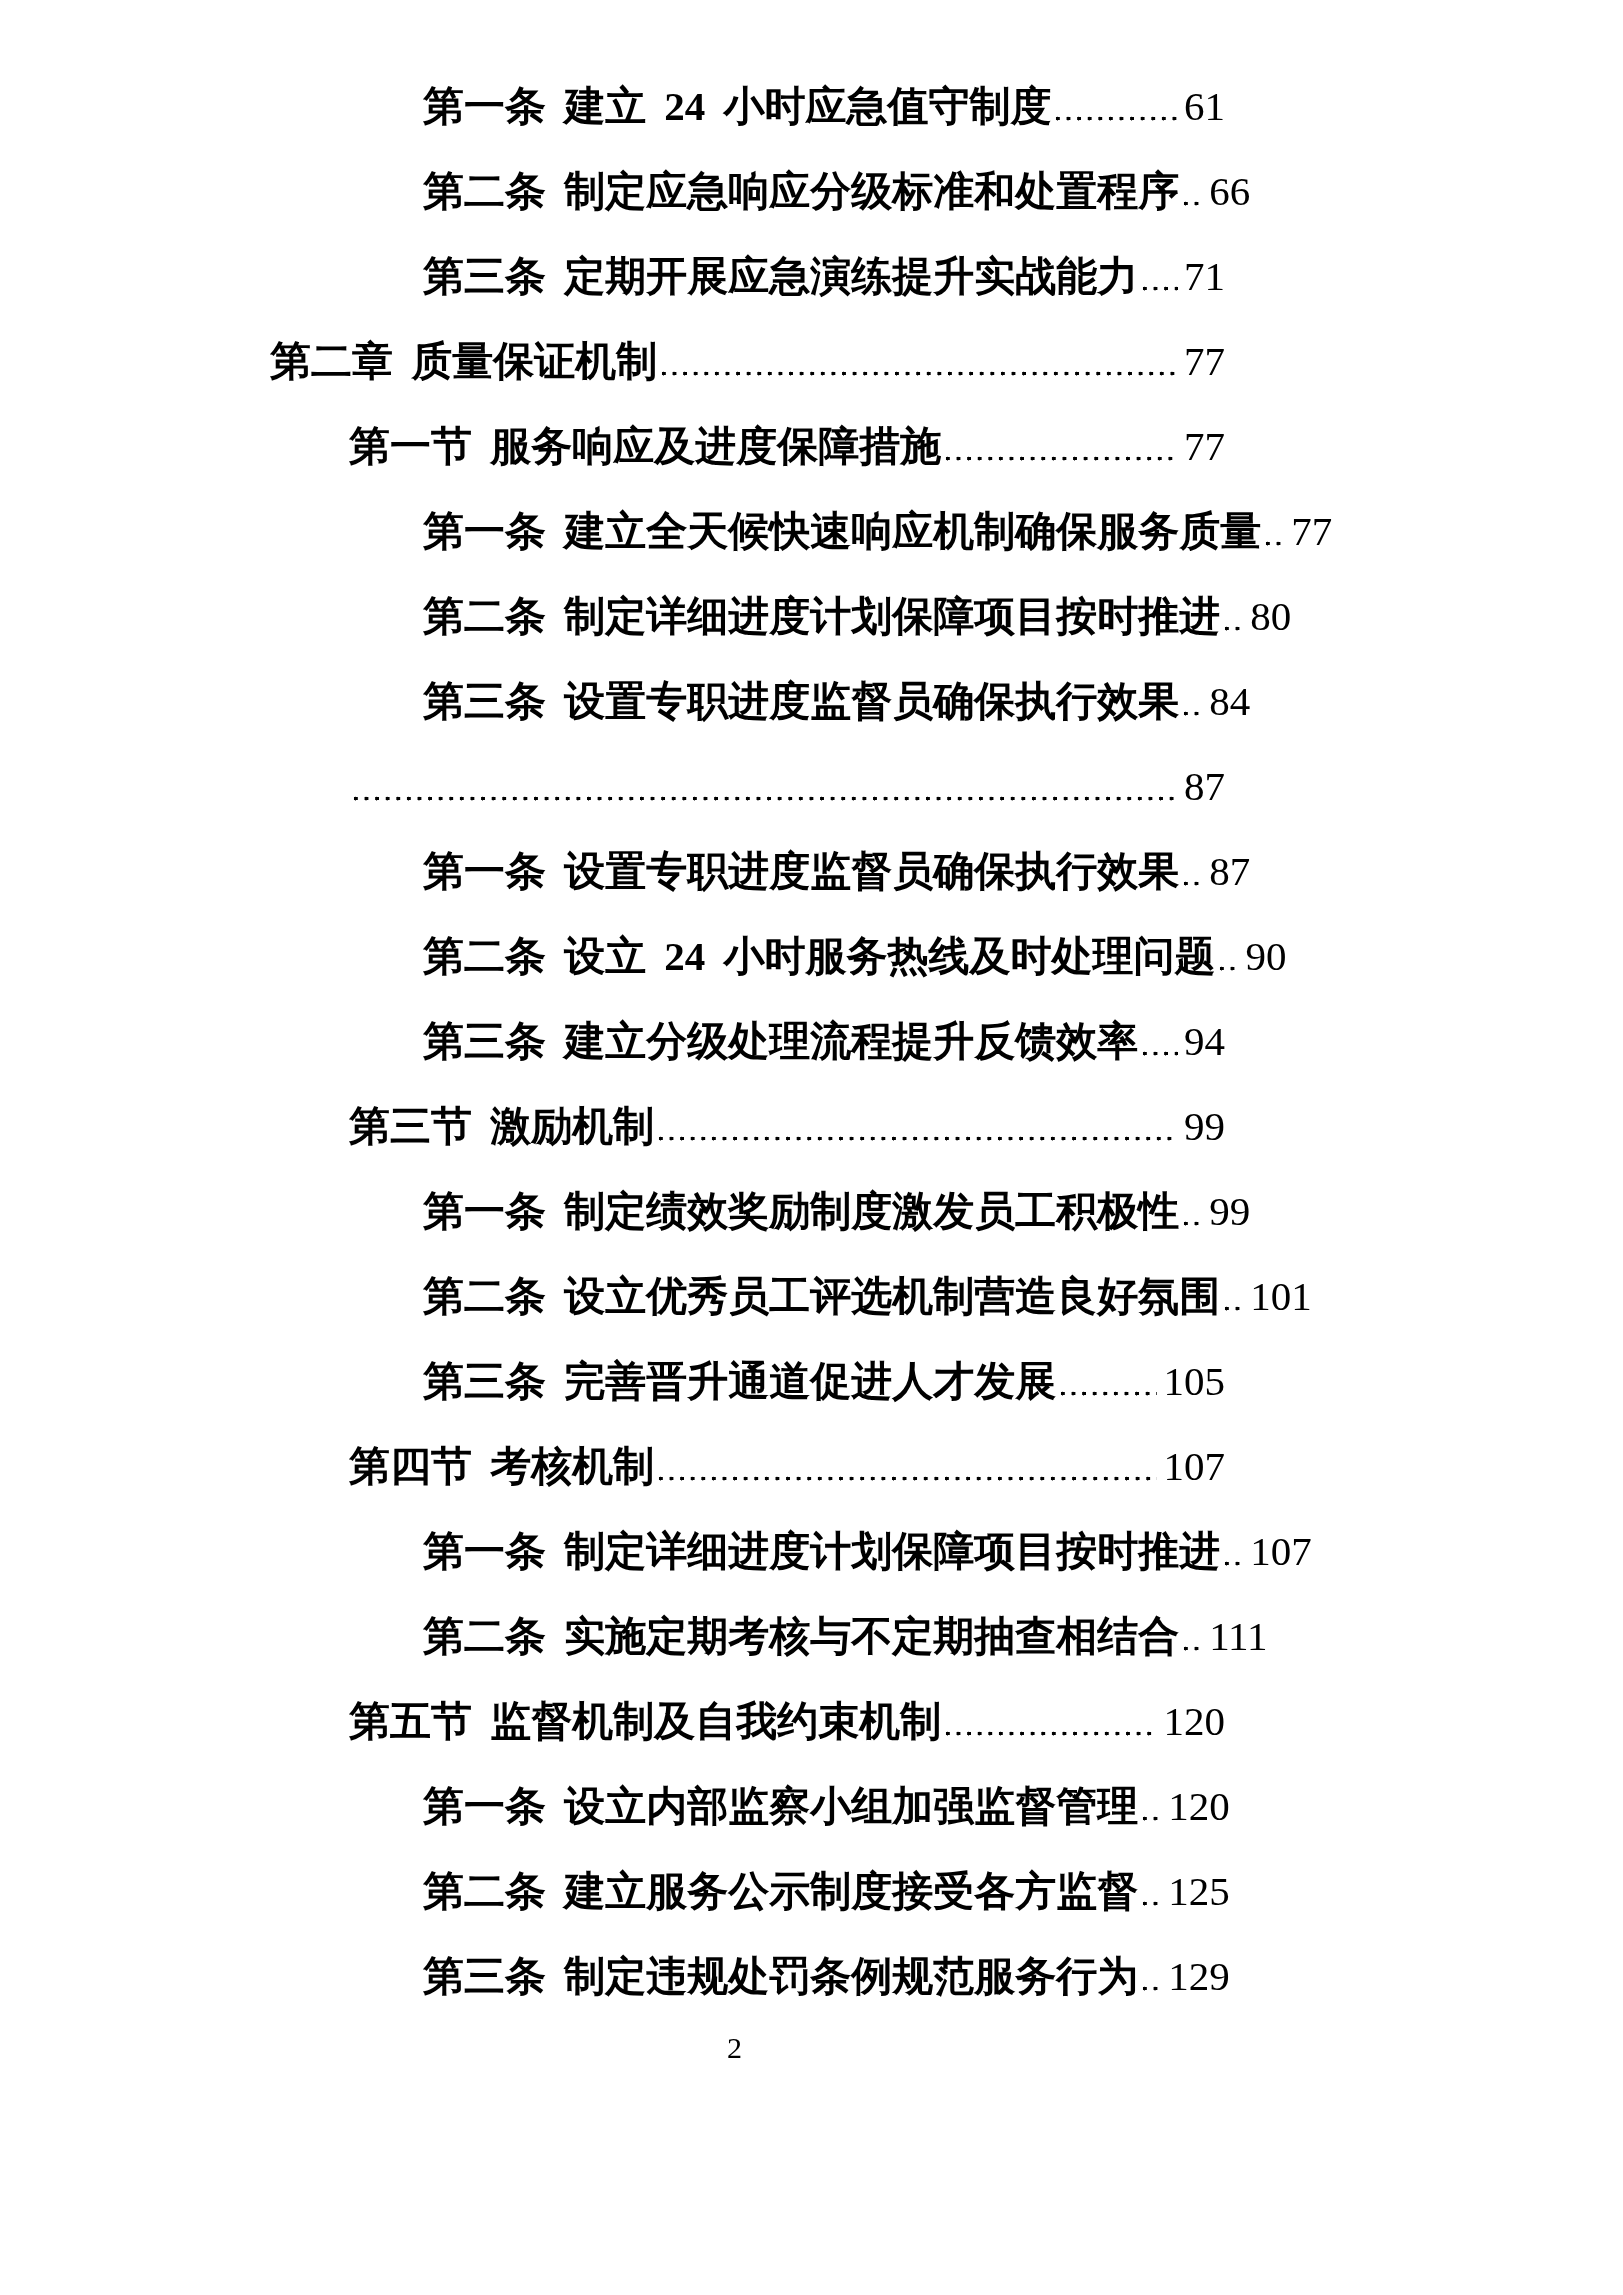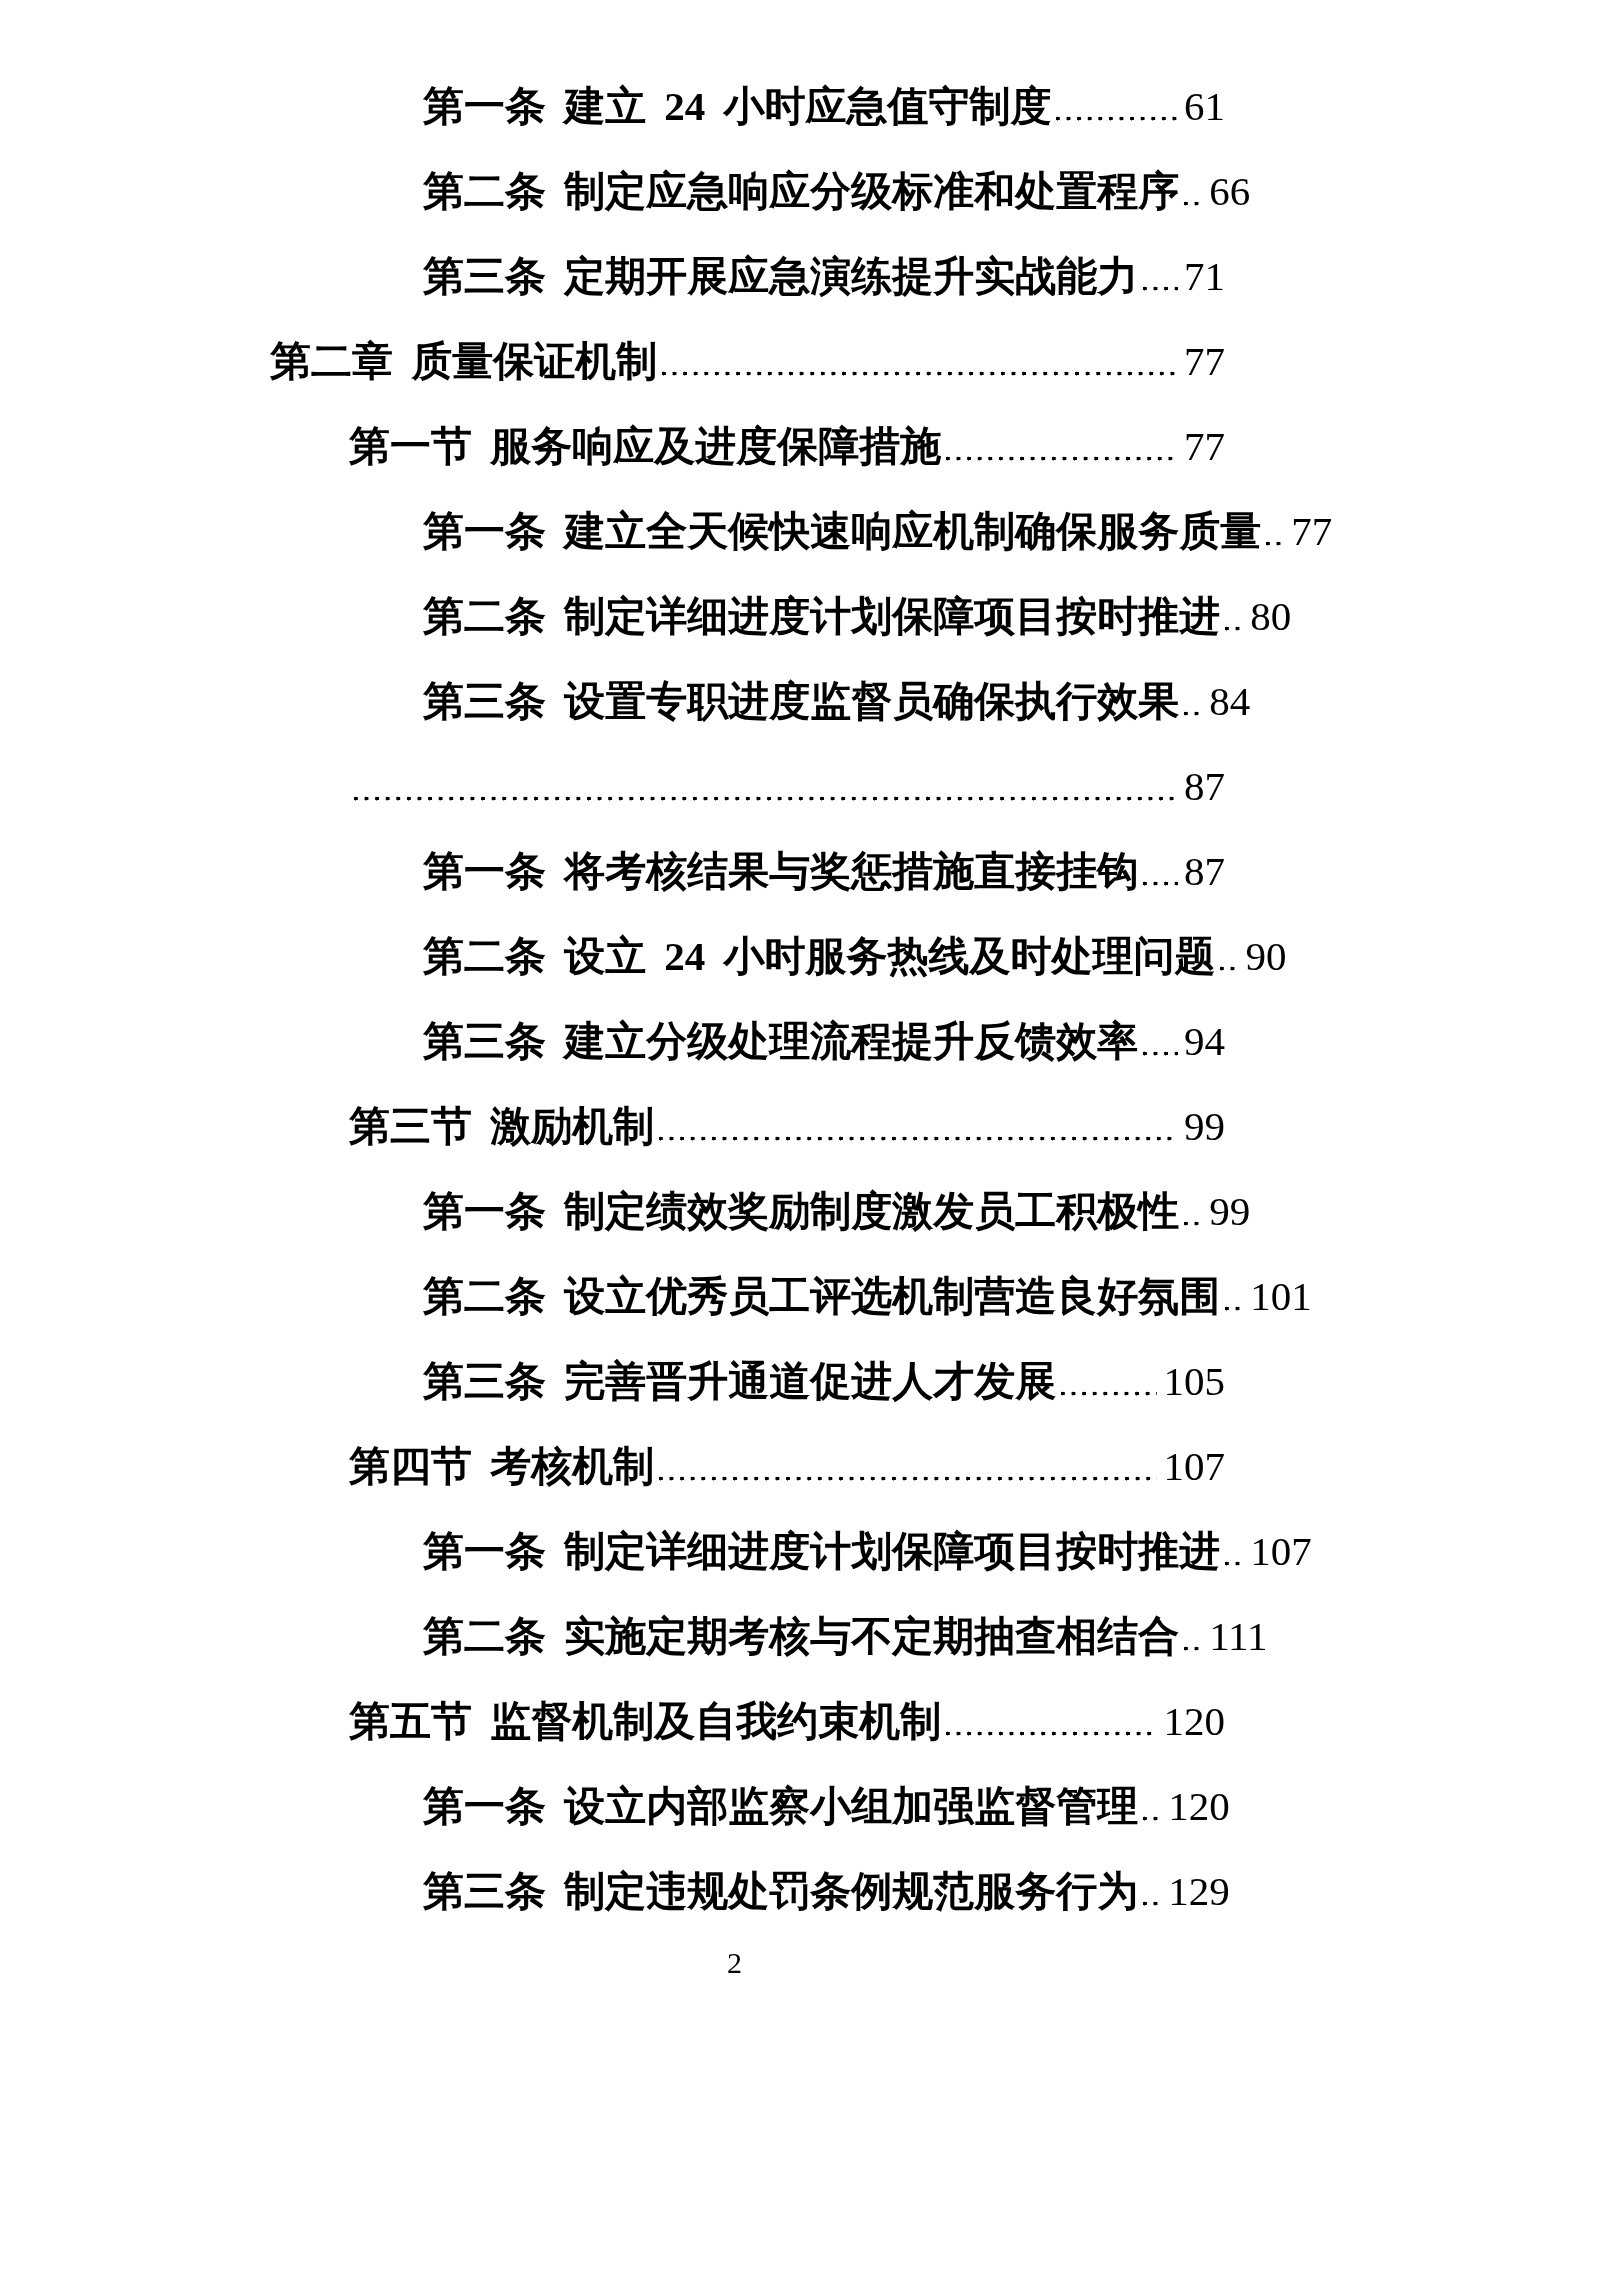--- a/index.html
+++ b/index.html
@@ -111,21 +111,21 @@
       <div class="toc-row lv-article">
     <span class="entry-text">第三条 设置专职进度监督员确保执行效果</span>
     <span class="dots"></span>
     <span class="page-num">84</span>
   </div>
       <div class="toc-row lv-section">
     <span class="dots"></span>
     <span class="page-num">87</span>
   </div>
       <div class="toc-row lv-article">
-    <span class="entry-text">第一条 将考核结果与奖惩措施直接挂钩</span>
+    <span class="entry-text">第一条 设置专职进度监督员确保执行效果</span>
     <span class="dots"></span>
     <span class="page-num">87</span>
   </div>
       <div class="toc-row lv-article">
     <span class="entry-text">第二条 设立 24 小时服务热线及时处理问题</span>
     <span class="dots"></span>
     <span class="page-num">90</span>
   </div>
       <div class="toc-row lv-article">
     <span class="entry-text">第三条 建立分级处理流程提升反馈效率</span>
@@ -171,20 +171,25 @@
     <span class="entry-text">第五节 监督机制及自我约束机制</span>
     <span class="dots"></span>
     <span class="page-num">120</span>
   </div>
       <div class="toc-row lv-article">
     <span class="entry-text">第一条 设立内部监察小组加强监督管理</span>
     <span class="dots"></span>
     <span class="page-num">120</span>
   </div>
       <div class="toc-row lv-article">
+    <span class="entry-text">第二条 建立服务公示制度接受各方监督</span>
+    <span class="dots"></span>
+    <span class="page-num">125</span>
+  </div>
+      <div class="toc-row lv-article">
     <span class="entry-text">第三条 制定违规处罚条例规范服务行为</span>
     <span class="dots"></span>
     <span class="page-num">129</span>
   </div>
     </div>
   <div class="footer">2</div>
 </div>
 
 
 </body></html>

